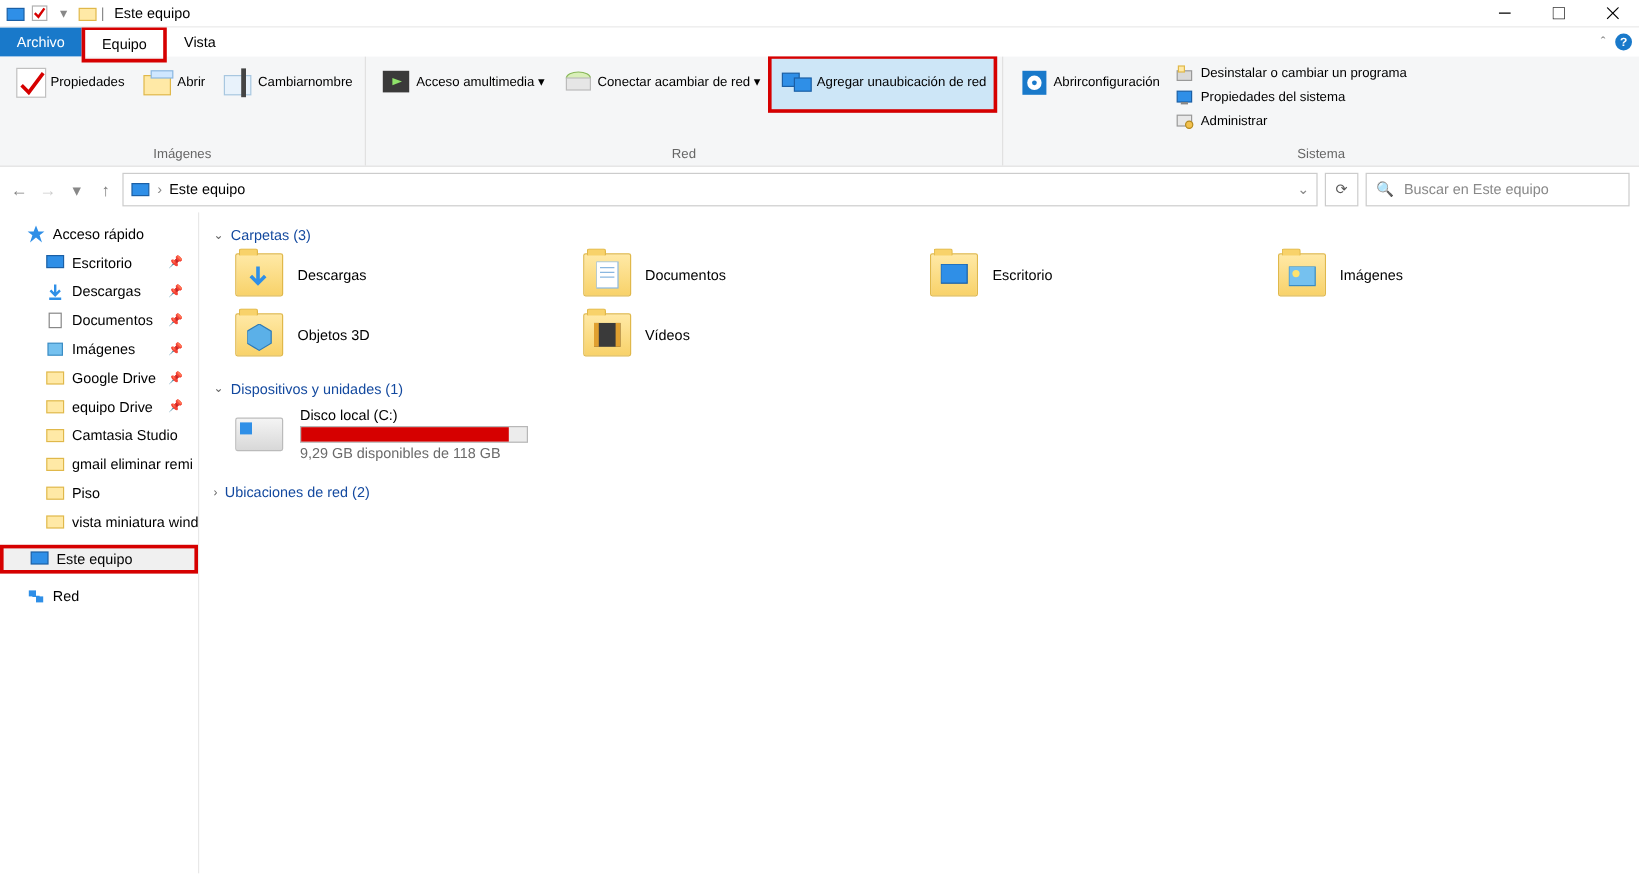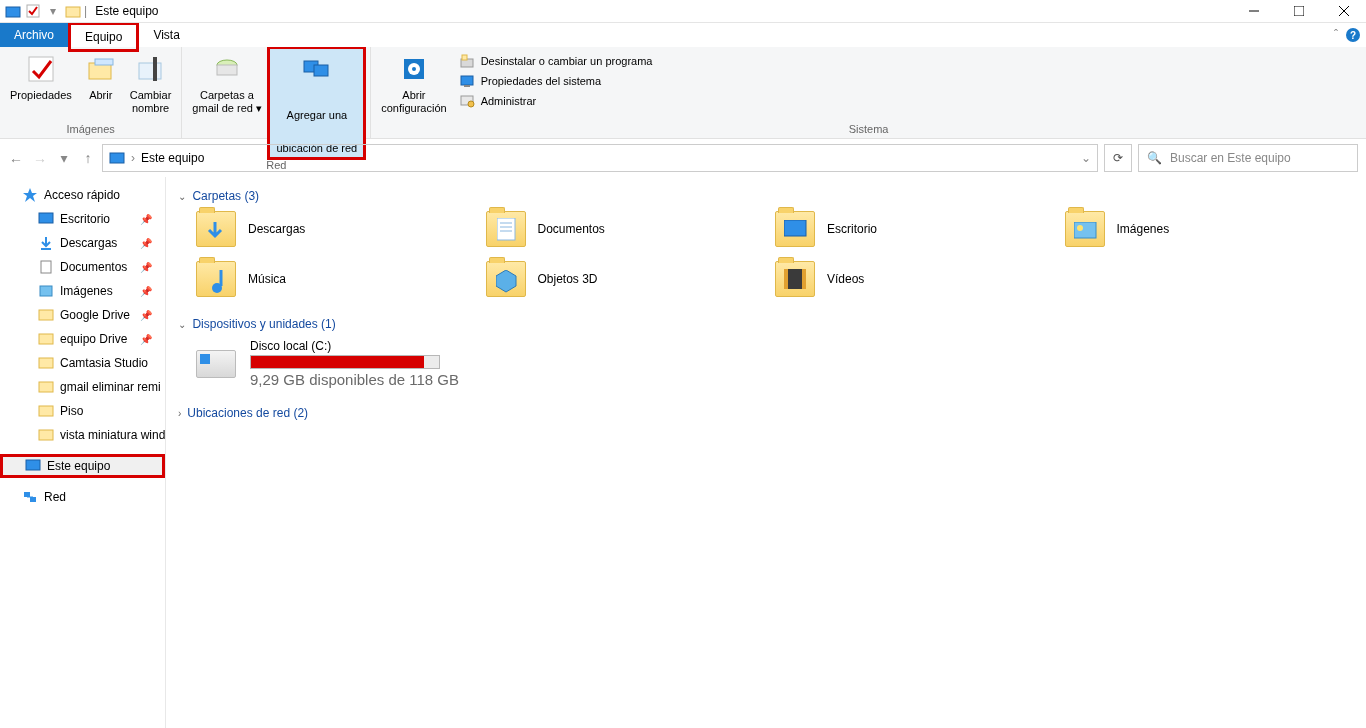--- a/index.html
+++ b/index.html
@@ -20,23 +20,23 @@
 .tab-archivo { background: #1979ca; color: #fff; }
 .tab-equipo { border: 3px solid #d60000; border-top: 2px solid #d60000; border-bottom: 3px solid #d60000; }
 .ribbon-right { position: absolute; right: 6px; top: 0; height: 24px; display: flex; align-items: center; gap: 8px; }
 .help-circle { width: 14px; height: 14px; border-radius: 50%; background: #1979ca; color: #fff; font-size: 10px; display: flex; align-items: center; justify-content: center; font-weight: bold; }
 
 
 .ribbon { height: 92px; background: #f5f6f7; border-bottom: 1px solid #e1e1e1; display: flex; }
 .ribbon-group { border-right: 1px solid #e1e1e1; display: flex; flex-direction: column; height: 100%; }
 .ribbon-group-content { flex: 1; display: flex; align-items: flex-start; padding: 2px 4px 0; }
 .ribbon-group-label { text-align: center; font-size: 11px; color: #666; padding: 2px 0 3px; }
-.ribbon-btn { display: flex; flex-direction: column; align-items: center; justify-content: flex-start; padding: 2px 6px; text-align: center; font-size: 11px; line-height: 1.2; min-width: 46px; }
+.ribbon-btn { display: flex; flex-direction: row; align-items: center; justify-content: flex-start; padding: 2px 6px; text-align: center; font-size: 11px; line-height: 1.2; min-width: 46px; }
 .ribbon-btn .icon-lg { width: 32px; height: 32px; margin: 2px 0 4px; }
-.ribbon-btn.highlight { background: #cde6f7; border: 3px solid #d60000; margin: -3px 0; gap: 20px; }
+.ribbon-btn.highlight { background: #cde6f7; border: 3px solid #d60000; margin: -3px 0; }
 .ribbon-small-list { display: flex; flex-direction: column; justify-content: flex-start; padding: 2px 0; }
 .ribbon-small { display: flex; align-items: center; gap: 6px; padding: 2px 6px; font-size: 11px; }
 .ribbon-small .icon-sm { width: 16px; height: 16px; }
 
 
 .navbar { height: 38px; display: flex; align-items: center; padding: 4px 8px; gap: 6px; }
 .nav-arrows { display: flex; align-items: center; gap: 8px; color: #808080; }
 .nav-arrow { width: 16px; height: 16px; display: flex; align-items: center; justify-content: center; font-size: 14px; }
 .address { flex: 1; height: 28px; border: 1px solid #ccc; display: flex; align-items: center; padding: 0 6px; gap: 6px; }
 .address .crumb { display: flex; align-items: center; gap: 4px; font-size: 12px; }
@@ -64,21 +64,21 @@
 .folder-item { display: flex; align-items: center; gap: 12px; }
 .folder-icon { width: 40px; height: 36px; background: linear-gradient(#ffe9a6,#f8d26a); border: 1px solid #e0b84a; border-radius: 2px; position: relative; }
 .folder-icon::before { content: ""; position: absolute; top: -5px; left: 2px; width: 14px; height: 5px; background: #f8d26a; border: 1px solid #e0b84a; border-bottom: none; border-radius: 2px 2px 0 0; }
 .folder-label { font-size: 12px; }
 .drive-row { display: flex; align-items: center; gap: 14px; margin-left: 18px; }
 .drive-icon { width: 40px; height: 28px; background: linear-gradient(#f4f4f4,#d8d8d8); border: 1px solid #bbb; border-radius: 2px; position: relative; }
 .drive-icon::after { content: ""; position: absolute; left: 3px; top: 3px; width: 10px; height: 10px; background: #2f8fe7; }
 .drive-info { font-size: 12px; }
 .drive-bar { width: 190px; height: 14px; border: 1px solid #b7b7b7; margin: 2px 0; position: relative; background: #ececec; }
 .drive-bar-fill { position: absolute; left: 0; top: 0; bottom: 0; background: #d60000; }
-.drive-sub { color: #6a6a6a; font-size: 15px; }
+.drive-sub { color: #6a6a6a; font-size: 12px; }
 
 
 svg { display: block; }
 .muted { color: #888; }
 </style>
 </head>
 <body>
 
 <div class="titlebar">
   <div class="titlebar-left">
@@ -167,26 +167,36 @@
       </div>
     </div>
     <div class="ribbon-group-label">Imágenes</div>
   </div>
 
   <div class="ribbon-group">
     <div class="ribbon-group-content">
       <div class="ribbon-btn">
         <span class="icon-lg">
             <svg width="32" height="32">
+              <rect x="4" y="6" width="22" height="18" fill="#3a3a3a"></rect>
+              <polygon points="12,12 20,15 12,18" fill="#8fe36a"></polygon>
+            </svg>
+          </span>
+        <span>Acceso a</span>
+        <span><span>multimedia</span> ▾</span>
+      </div>
+      <div class="ribbon-btn">
+        <span class="icon-lg">
+            <svg width="32" height="32">
               <ellipse cx="16" cy="12" rx="10" ry="5" fill="#d9efb8" stroke="#89b85a"></ellipse>
               <rect x="6" y="12" width="20" height="10" fill="#e6e6e6" stroke="#bbb"></rect>
             </svg>
           </span>
-        <span>Carpetas a</span>
-        <span><span>gmail de red</span> ▾</span>
+        <span>Conectar a</span>
+        <span><span>cambiar de red</span> ▾</span>
       </div>
       <div class="ribbon-btn highlight">
         <span class="icon-lg">
             <svg width="32" height="32">
               <rect x="3" y="8" width="14" height="11" fill="#2f8fe7" stroke="#1b5fa5"></rect>
               <rect x="13" y="12" width="14" height="11" fill="#2f8fe7" stroke="#1b5fa5"></rect>
             </svg>
           </span>
         <span>Agregar una</span>
         <span>ubicación de red</span>
@@ -425,29 +435,20 @@
           <div class="folder-icon">
             <svg width="40" height="36" style="position:absolute;left:8px;top:10px">
               <rect width="22" height="16" fill="#75c1ef" stroke="#3a8cc4"></rect>
               <circle cx="6" cy="6" r="3" fill="#ffe36e"></circle>
             </svg>
           </div>
           <span class="folder-label">Imágenes</span>
         </div>
       <div class="folder-item">
           <div class="folder-icon">
-            <svg width="40" height="36" style="position:absolute;left:10px;top:6px">
-              <path d="M14 2 v16" stroke="#2f8fe7" stroke-width="3"></path>
-              <circle cx="10" cy="20" r="5" fill="#2f8fe7"></circle>
-            </svg>
-          </div>
-          <span class="folder-label">Música</span>
-        </div>
-      <div class="folder-item">
-          <div class="folder-icon">
             <svg width="40" height="36" style="position:absolute;left:9px;top:8px">
               <polygon points="10,0 20,6 20,16 10,22 0,16 0,6" fill="#5bb0e8" stroke="#2e7ab6"></polygon>
             </svg>
           </div>
           <span class="folder-label">Objetos 3D</span>
         </div>
       <div class="folder-item">
           <div class="folder-icon">
             <svg width="40" height="36" style="position:absolute;left:8px;top:7px">
               <rect width="22" height="20" fill="#3a3a3a"></rect>

